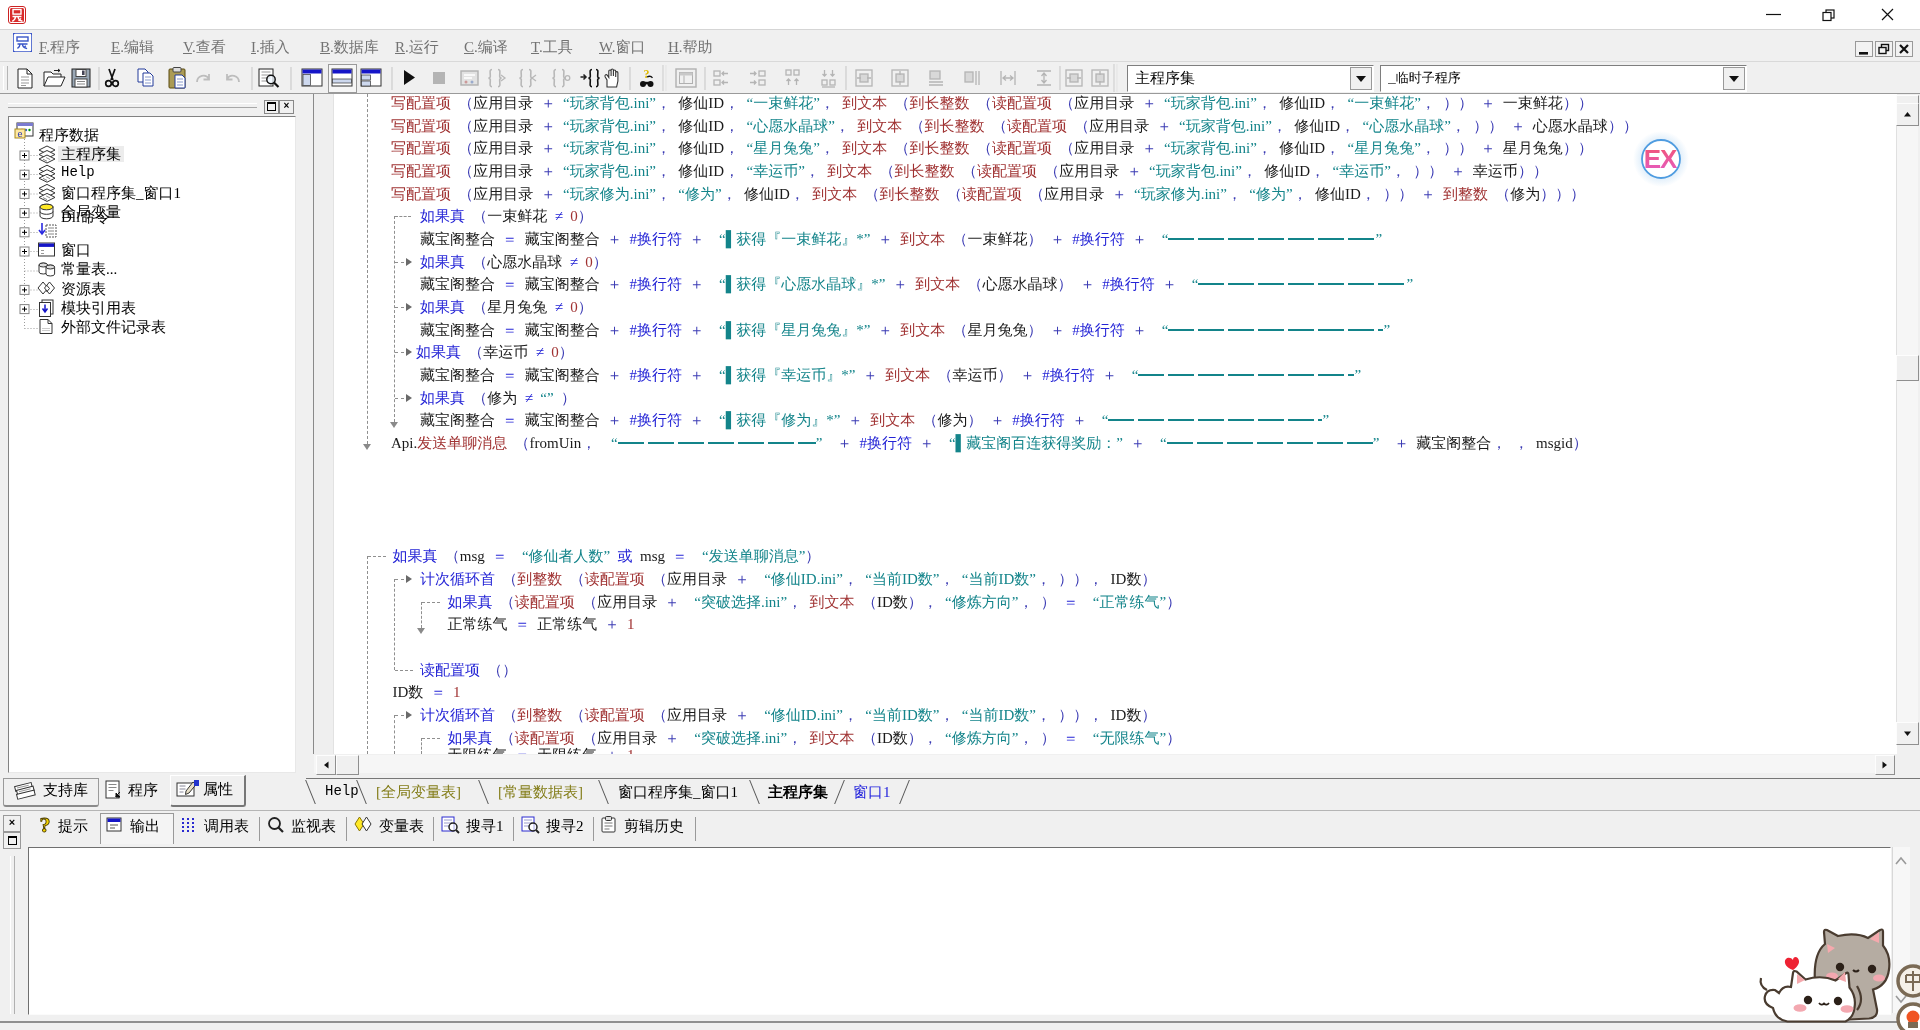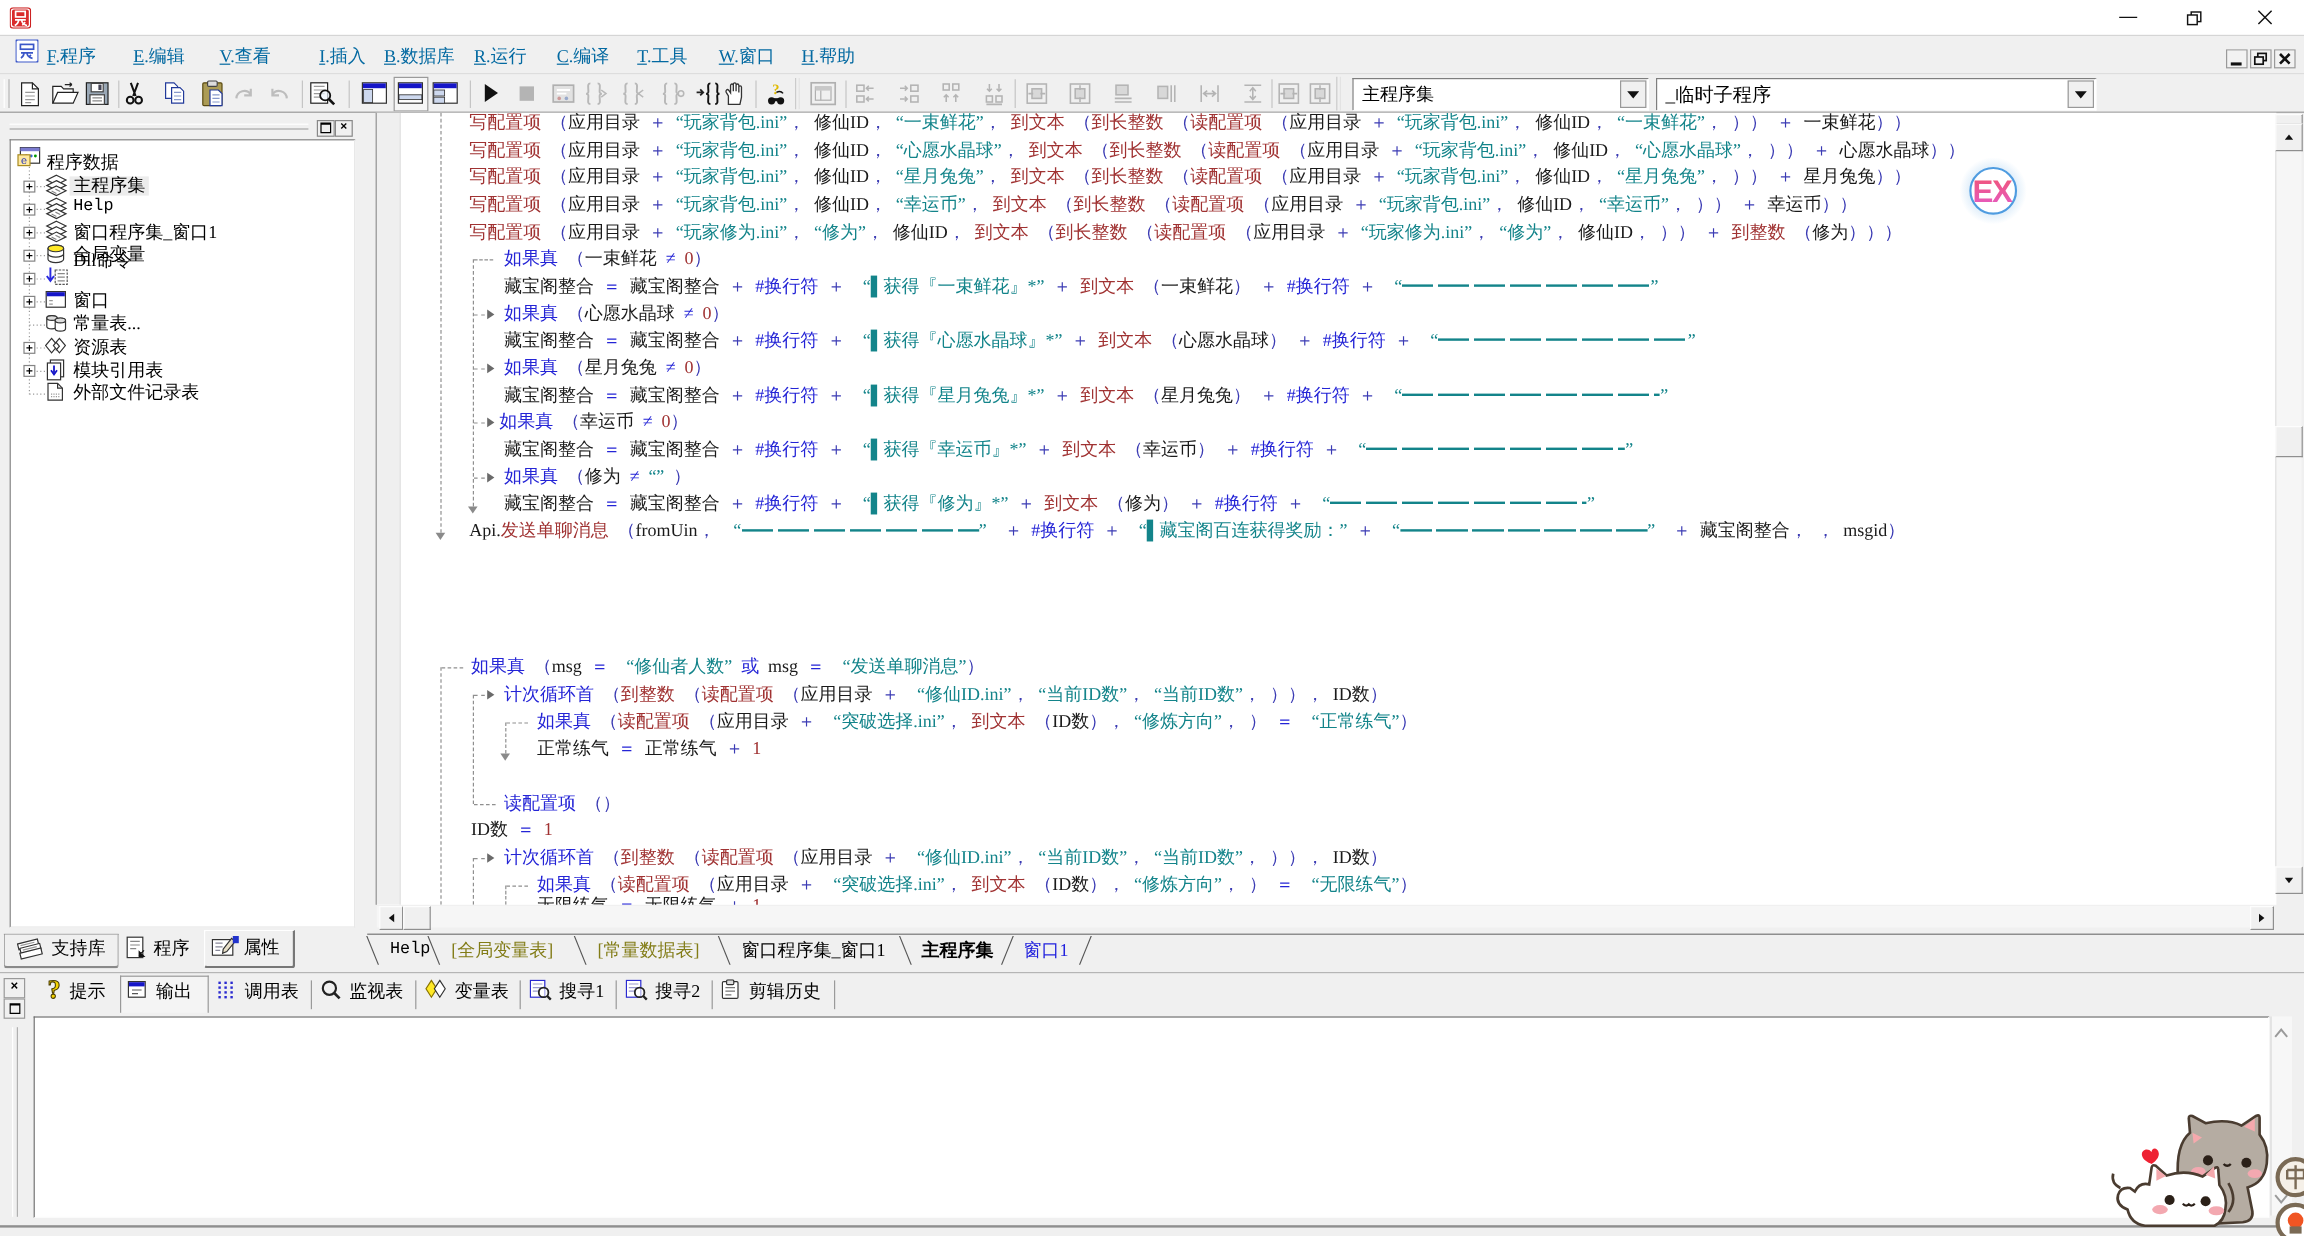--- a/index.html
+++ b/index.html
@@ -3,21 +3,21 @@
 <style>
 html,body{margin:0;padding:0;}
 body{width:1920px;height:1030px;overflow:hidden;font-family:"Liberation Sans",sans-serif;background:#f0f0f0;}
 #root{position:relative;width:1920px;height:1030px;background:#f0f0f0;}
 .abs{position:absolute;}
 
 #title{position:absolute;left:0;top:0;width:1920px;height:29px;background:#ffffff;border-bottom:1px solid #d5d5d5;}
 #title .txt{position:absolute;left:35px;top:6px;font-size:15px;color:#000;white-space:pre;letter-spacing:0.22px;}
 
 #menurow{position:absolute;left:0;top:30px;width:1920px;height:31px;background:#f0f0f0;border-bottom:1px solid #d9d9d9;}
-.menuitem{position:absolute;top:8px;font-size:15px;color:#0369a1;white-space:pre;font-family:"Liberation Serif",serif;}
+.menuitem{position:absolute;top:8px;font-size:15px;color:#737373;white-space:pre;font-family:"Liberation Serif",serif;}
 .menuitem u{text-decoration:underline;}
 
 #toolrow{position:absolute;left:0;top:62px;width:1920px;height:31px;background:#f0f0f0;}
 
 #mainbg{position:absolute;left:0;top:93px;width:1920px;height:685px;background:#f0f0f0;border-top:1px solid #9a9a9a;}
 
 #lpanel-grip{position:absolute;left:8px;top:103px;width:249px;height:3px;border-top:1px solid #ffffff;border-bottom:1px solid #a8a8a8;}
 .pbtn{position:absolute;width:13px;height:12px;background:#f0f0f0;border:1px solid #888;font-size:10px;line-height:10px;text-align:center;color:#000;}
 #tree{position:absolute;left:8px;top:116px;width:286px;height:655px;background:#fff;border-top:1px solid #828282;border-left:1px solid #828282;border-right:1px solid #e8e8e8;border-bottom:1px solid #e8e8e8;overflow:hidden;}
 .trow{position:absolute;left:0;font-size:15px;color:#000;white-space:pre;font-family:"Liberation Serif",serif;}
@@ -72,21 +72,21 @@
 
 <div id="menurow">
   <svg class="abs" style="left:13px;top:3px" width="19" height="19">
         <rect x="0" y="0" width="19" height="19" rx="2" fill="#fff" stroke="#3a56c8" stroke-width="1.6"></rect>
         <rect x="4" y="4" width="11" height="4" fill="none" stroke="#3a56c8" stroke-width="1.4"></rect>
         <path d="M4.5 11 h10 M7 11 c0 3 -1.2 3.6 -2.6 4.4 M9.5 11 c0 2.6 1.8 4 4.6 4.6 M12.8 12.8 l-2 2" stroke="#3a56c8" stroke-width="1.4" fill="none"></path>
       </svg>
   <div class="menuitem" style="left:39px"><u>F</u>.程序</div>
   <div class="menuitem" style="left:111px"><u>E</u>.编辑</div>
   <div class="menuitem" style="left:183px"><u>V</u>.查看</div>
-  <div class="menuitem" style="left:266px"><u>I</u>.插入</div>
+  <div class="menuitem" style="left:251px"><u>I</u>.插入</div>
   <div class="menuitem" style="left:320px"><u>B</u>.数据库</div>
   <div class="menuitem" style="left:395px"><u>R</u>.运行</div>
   <div class="menuitem" style="left:464px"><u>C</u>.编译</div>
   <div class="menuitem" style="left:531px"><u>T</u>.工具</div>
   <div class="menuitem" style="left:599px"><u>W</u>.窗口</div>
   <div class="menuitem" style="left:668px"><u>H</u>.帮助</div>
 
   <svg class="abs" style="left:1855px;top:11px" width="62" height="17">
     <g>
           <rect x="0.5" y="0.5" width="17" height="15" fill="#f2f2f2" stroke="#999"></rect>
@@ -292,21 +292,21 @@
   <line x1="412" y1="2" x2="412" y2="30" stroke="#e3e3e3"></line>
 </svg>
 
 <div class="abs" style="left:1127px;top:3px;width:245px;height:25px;background:#fff;border-top:1px solid #7e7e7e;border-left:1px solid #7e7e7e;border-bottom:1px solid #fff;border-right:1px solid #fff;">
   <div class="abs" style="left:7px;top:3px;font-size:15px;font-family:'Liberation Serif',serif">主程序集</div>
   <div class="abs" style="right:1px;top:1px;width:20px;height:21px;background:#f0f0f0;border:1px solid #999"><svg width="20" height="21">
             <path d="M5 8 h10 l-5 6 Z" fill="#111"></path>
           </svg></div>
 </div>
 <div class="abs" style="left:1380px;top:3px;width:365px;height:25px;background:#fff;border-top:1px solid #7e7e7e;border-left:1px solid #7e7e7e;border-bottom:1px solid #fff;border-right:1px solid #fff;">
-  <div class="abs" style="left:7px;top:3px;font-size:16px;font-family:Liberation Serif, serif">_临时子程序</div>
+  <div class="abs" style="left:7px;top:3px;font-size:13px;font-family:Liberation Mono, monospace">_临时子程序</div>
   <div class="abs" style="right:1px;top:1px;width:20px;height:21px;background:#f0f0f0;border:1px solid #999"><svg width="20" height="21">
             <path d="M5 8 h10 l-5 6 Z" fill="#111"></path>
           </svg></div>
 </div>
 </div>
 
 <div id="mainbg"></div>
 
 <div id="lpanel-grip"></div>
 <div class="pbtn" style="left:264px;top:100px"><span style="display:inline-block;width:7px;height:6px;border:1px solid #000;border-top:2px solid #000;margin-top:1px"></span></div>

